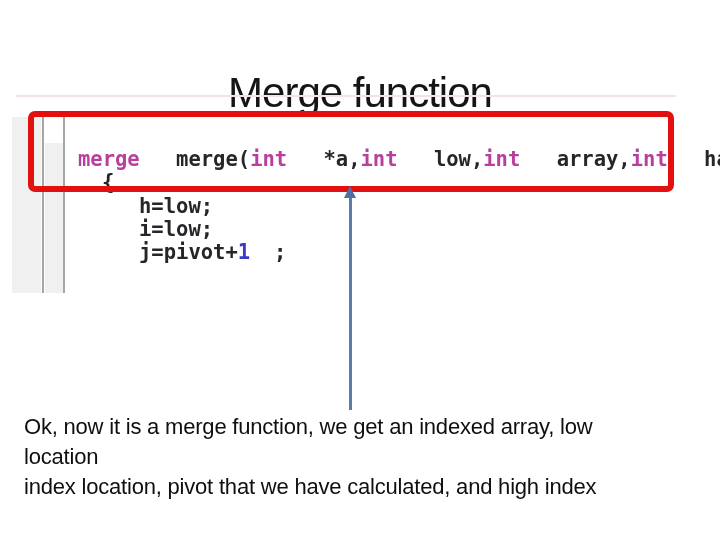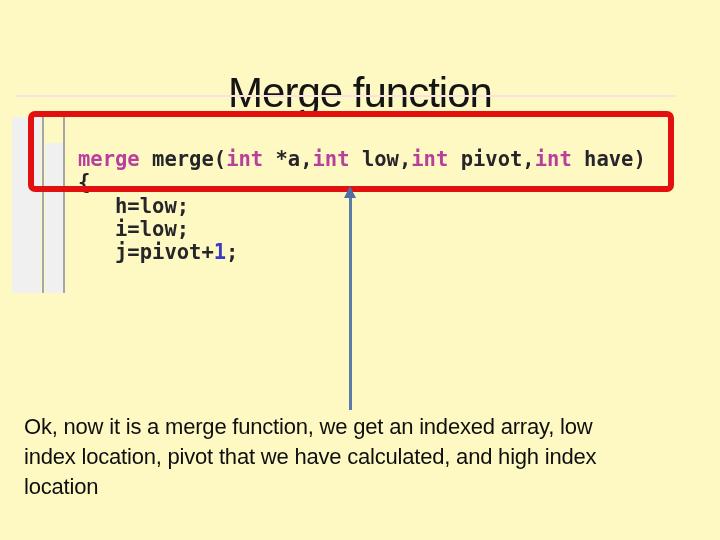--- a/index.html
+++ b/index.html
@@ -1,19 +1,19 @@
 <!DOCTYPE html>
 <html style="--keyword: #b93f9d; --number: #3a3ac8; --plain: #26262a; --highlight: #e31010; --arrow: #5b7ca8; --arrow-head: #4e6fa8; --gutter-strip: #f0f0f0; --gutter-line: #a6a6a6;"><head>
 <meta charset="utf-8">
 <style>
   html,body { margin:0; padding:0; background:#888; }
   .slide {
     position: relative;
     width: 720px; height: 540px;
-    background: #fef9c3;
+    background: #ffffff;
     overflow: hidden;
     font-family: "Liberation Sans", sans-serif;
     margin: 0 auto;
   }
   .slide-title {
     position: absolute;
     left: 0; top: 40px; width: 100%;
     text-align: center;
     font-size: 42px;
     font-weight: 400;
@@ -38,21 +38,21 @@
     left: 78px; top: 148px;
     font-family: "DejaVu Sans Mono", monospace;
     font-size: 20.5px;
     font-weight: 700;
     line-height: 23.3px;
     color: var(--plain, #26262a);
   }
   .code-line { white-space: pre; }
   .tok-kw    { color: var(--keyword, #b93f9d); }
   .tok-num   { color: var(--number, #3a3ac8); }
-  .tok-plain { color: var(--plain, #26262a); }
+  .tok-plain { color: var(--plain, #26262a); margin-left: 24px; }
 
   .highlight-box {
     position: absolute;
     left: 28px; top: 111px;
     width: 646px; height: 81px;
     box-sizing: border-box;
     border: 6px solid var(--highlight, #e31010);
     border-radius: 7px;
     background: transparent;
   }
@@ -90,34 +90,34 @@
   <h1 class="slide-title">Merge function</h1>
 
   <div class="code-screenshot">
     <div class="shot-edge"></div>
     <div class="gutter-strip-1"></div>
     <div class="gutter-strip-2"></div>
     <div class="gutter-line-1"></div>
     <div class="gutter-line-2"></div>
 
     <div class="code-block">
-        <div class="code-line"><span class="tok-kw">merge</span><span class="tok-plain"> merge(</span><span class="tok-kw">int</span><span class="tok-plain"> *a,</span><span class="tok-kw">int</span><span class="tok-plain"> low,</span><span class="tok-kw">int</span><span class="tok-plain"> pivot,</span><span class="tok-kw">int</span><span class="tok-plain"> have)</span></div>
+        <div class="code-line"><span class="tok-kw">merge</span><span class="tok-plain"> merge(</span><span class="tok-kw">int</span><span class="tok-plain"> *a,</span><span class="tok-kw">int</span><span class="tok-plain"> low,</span><span class="tok-kw">int</span><span class="tok-plain"> array,</span><span class="tok-kw">int</span><span class="tok-plain"> have)</span></div>
         <div class="code-line"><span class="tok-plain">{</span></div>
         <div class="code-line"><span class="tok-plain">   h=low;</span></div>
         <div class="code-line"><span class="tok-plain">   i=low;</span></div>
         <div class="code-line"><span class="tok-plain">   j=pivot+</span><span class="tok-num">1</span><span class="tok-plain">;</span></div>
       </div>
   </div>
 
   <div class="highlight-box"></div>
 
   <div class="arrow-annotation">
     <div class="arrow-head"></div>
     <div class="arrow-tail"></div>
   </div>
 
   <div class="caption">
     <div class="caption-line">Ok, now it is a merge function, we get an indexed array, low</div>
+    <div class="caption-line">location</div>
     <div class="caption-line">index location, pivot that we have calculated, and high index</div>
-    <div class="caption-line">location</div>
   </div>
 
 </div>
 
 </body></html>

